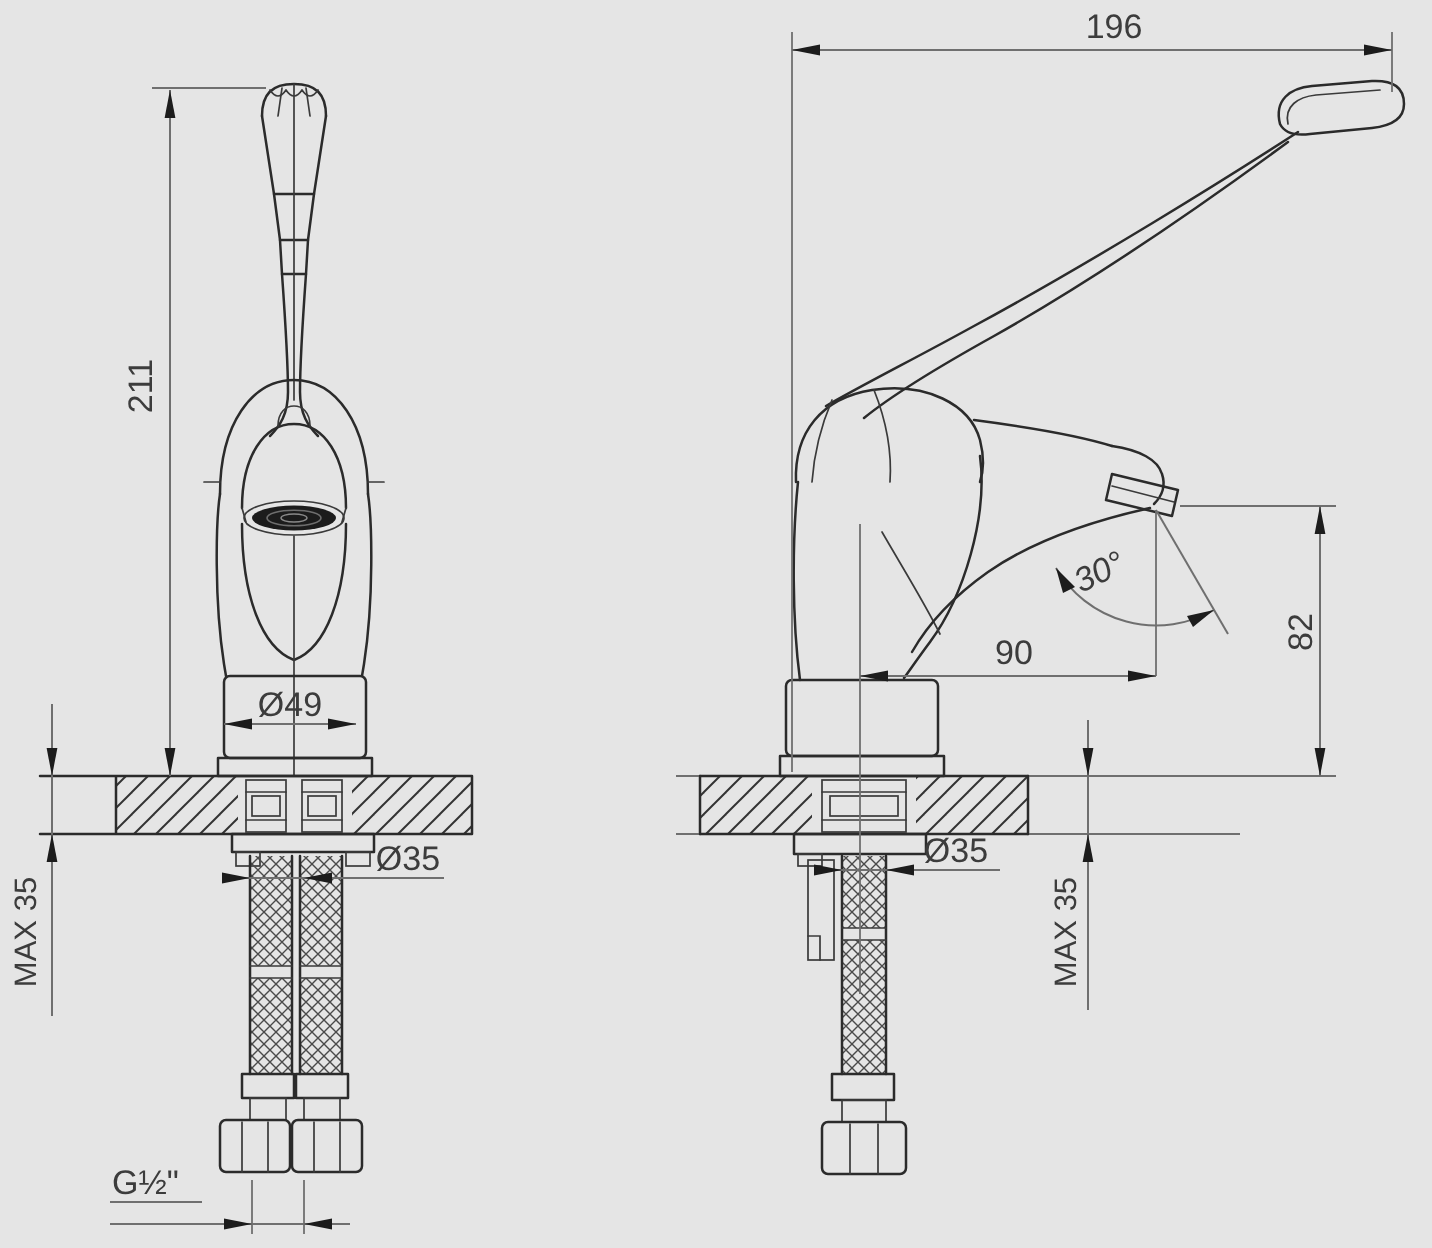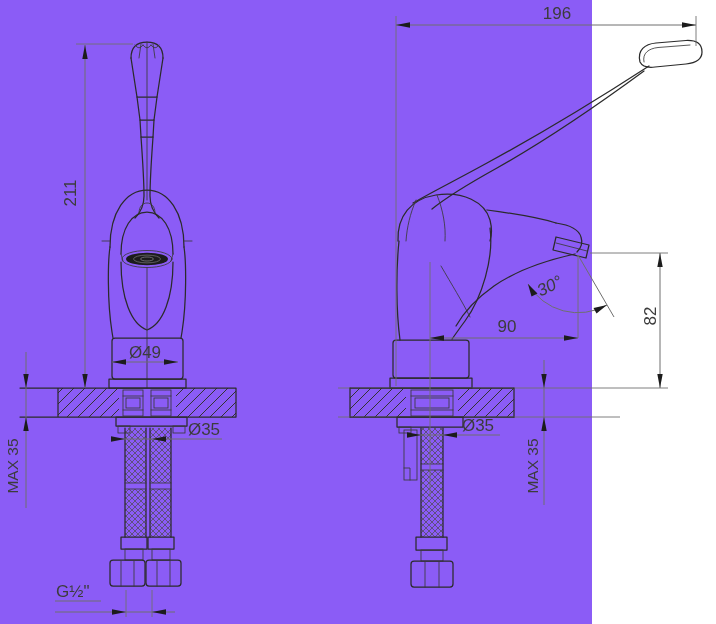--- a/index.html
+++ b/index.html
@@ -1,16 +1,16 @@
 <!DOCTYPE html>
 <html><head>
 <meta charset="utf-8">
 <style>
   html,body{margin:0;padding:0;background:#ffffff;width:716px;height:624px;overflow:hidden;}
-  .stage{position:relative;width:592px;height:624px;background:#8b5cf6;font-family:"Liberation Sans",sans-serif;}
+  .stage{position:relative;width:716px;height:624px;background:#e5e5e5;font-family:"Liberation Sans",sans-serif;}
   svg{display:block;}
   .obj{stroke:#2b2b2b;stroke-width:1.25;fill:none;stroke-linecap:round;stroke-linejoin:round;}
   .obj2{stroke:#3a3a3a;stroke-width:0.85;fill:none;stroke-linecap:round;}
   .dim{stroke:#6f6f6f;stroke-width:1;fill:none;}
   .ext{stroke:#6f6f6f;stroke-width:0.9;fill:none;}
   .arr{fill:#1c1c1c;stroke:none;}
   .dimtxt{fill:#3c3c3c;font-size:17px;font-family:"Liberation Sans",sans-serif;}
   .dimtxt.sm{font-size:15.5px;}
   .ital{font-style:italic;}
   .hatchfill{fill:url(#hatch);}

